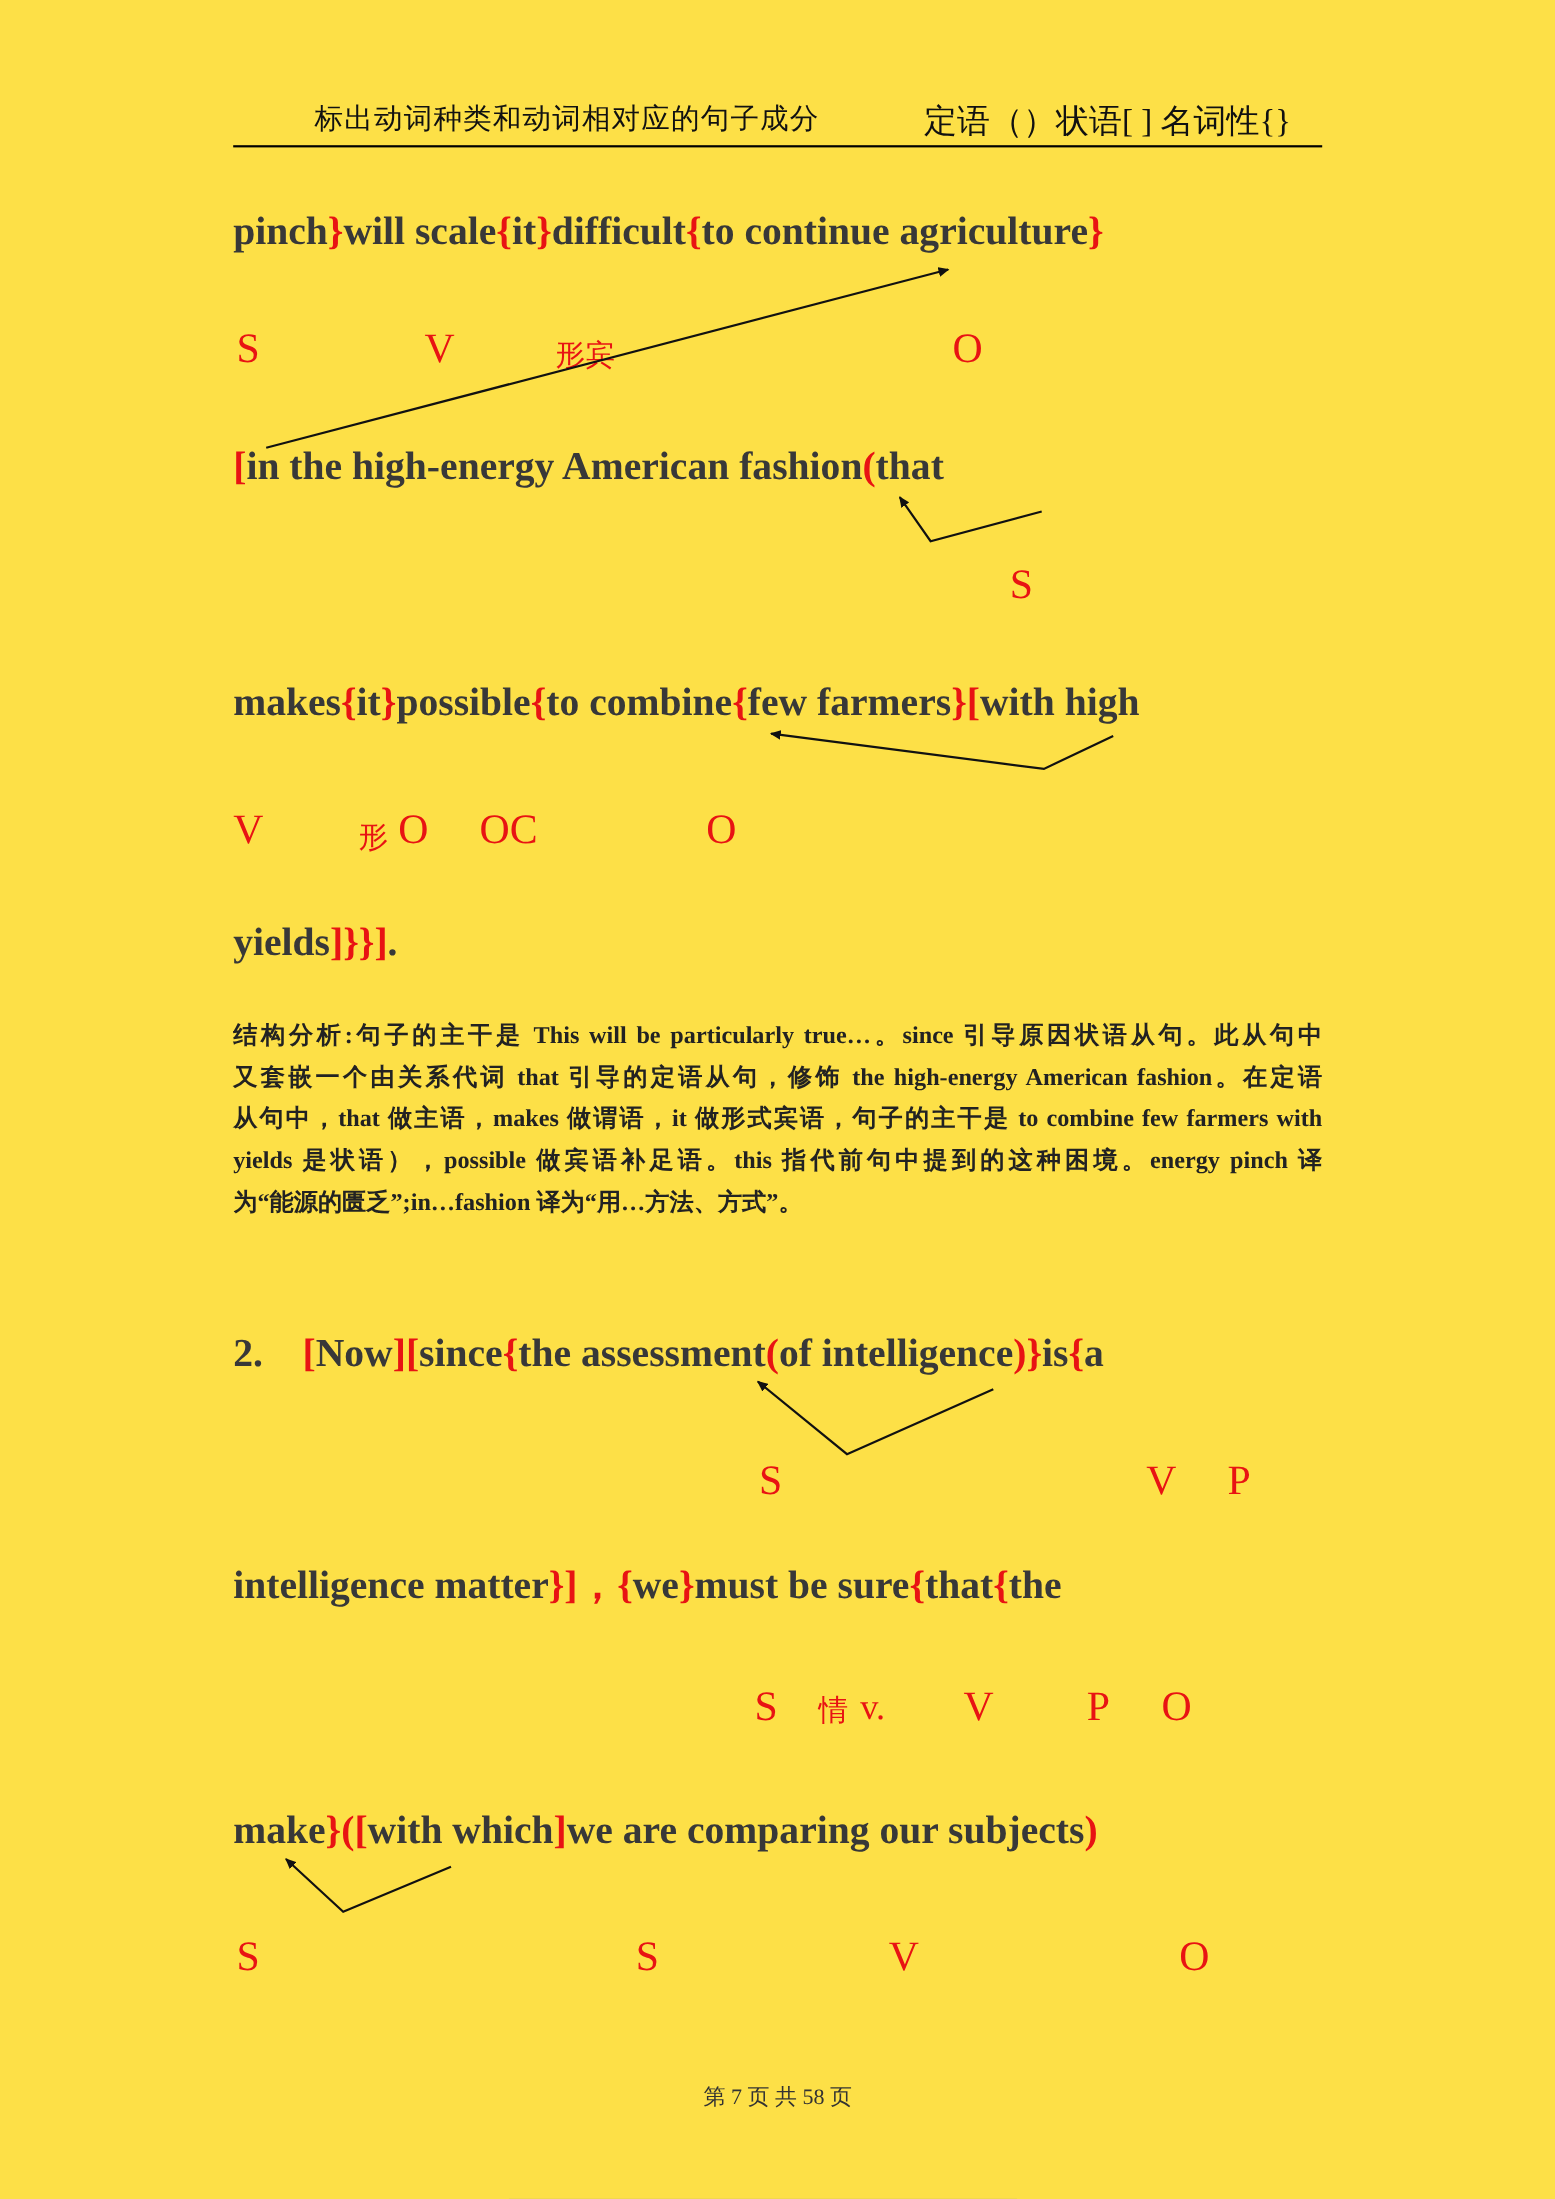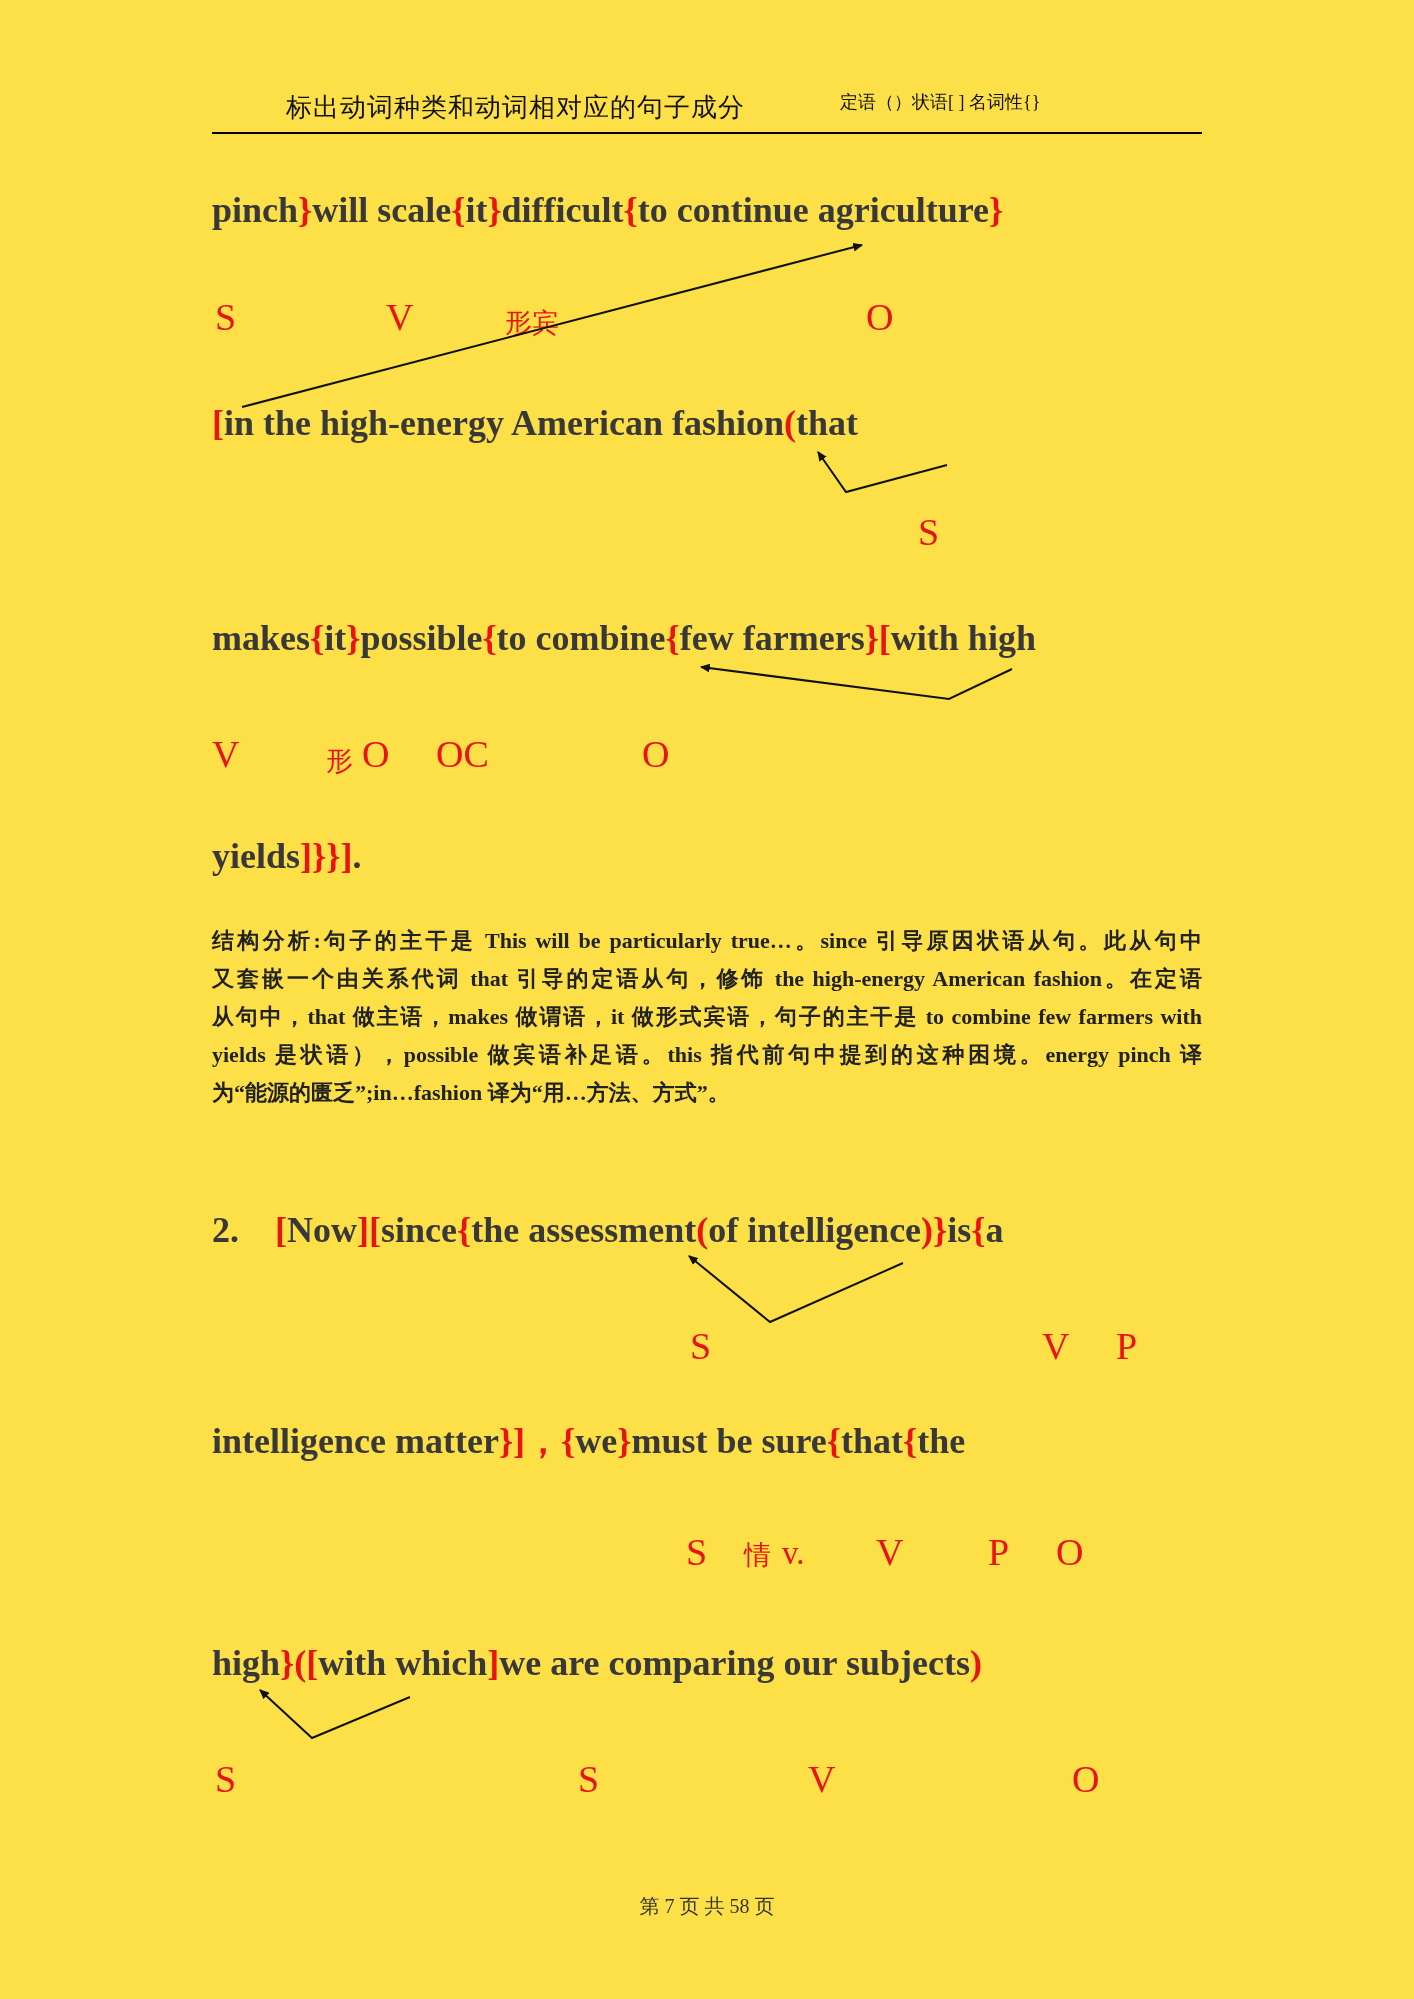--- a/index.html
+++ b/index.html
@@ -11,21 +11,21 @@
     margin:0 auto;
     overflow:hidden;
     font-family:"Liberation Serif","DejaVu Serif",serif;
   }
   .hdr-left{
     position:absolute;left:286px;top:90px;
     font-size:26px;color:#111;letter-spacing:1px;white-space:pre;
   }
   .hdr-right{
     position:absolute;left:840px;top:90px;
-    font-size:18px;color:#111;white-space:pre;
+    font-size:30px;color:#111;white-space:pre;
   }
   .hdr-rule{
     position:absolute;left:212px;top:132px;width:990px;height:2px;background:#000;
   }
   .sline{
     position:absolute;
     font-size:36px;font-weight:700;white-space:pre;line-height:1.15;
   }
   .sline .ink{color:#383838;}
   .sline .red{color:#e81313;}
@@ -58,21 +58,21 @@
   <div class="hdr-right">定语（）状语[ ] 名词性{}</div>
   <div class="hdr-rule"></div>
 
   <div id="lines-host">
       <div class="sline" style="left: 212px; top: 190px;"><span class="ink">pinch</span><span class="red">}</span><span class="ink">will scale</span><span class="red">{</span><span class="ink">it</span><span class="red">}</span><span class="ink">difficult</span><span class="red">{</span><span class="ink">to continue agriculture</span><span class="red">}</span></div>
       <div class="sline" style="left: 212px; top: 403px;"><span class="red">[</span><span class="ink">in the high-energy American fashion</span><span class="red">(</span><span class="ink">that</span></div>
       <div class="sline" style="left: 212px; top: 618px;"><span class="ink">makes</span><span class="red">{</span><span class="ink">it</span><span class="red">}</span><span class="ink">possible</span><span class="red">{</span><span class="ink">to combine</span><span class="red">{</span><span class="ink">few farmers</span><span class="red">}</span><span class="red">[</span><span class="ink">with high</span></div>
       <div class="sline" style="left: 212px; top: 836px;"><span class="ink">yields</span><span class="red">]}}]</span><span class="ink">.</span></div>
       <div class="sline" style="left: 212px; top: 1210px;"><span class="ink">2. </span><span class="red">[</span><span class="ink">Now</span><span class="red">][</span><span class="ink">since</span><span class="red">{</span><span class="ink">the assessment</span><span class="red">(</span><span class="ink">of intelligence</span><span class="red">)}</span><span class="ink">is</span><span class="red">{</span><span class="ink">a</span></div>
       <div class="sline" style="left: 212px; top: 1421px;"><span class="ink">intelligence matter</span><span class="red">}]</span><span class="red">，</span><span class="red">{</span><span class="ink">we</span><span class="red">}</span><span class="ink">must be sure</span><span class="red">{</span><span class="ink">that</span><span class="red">{</span><span class="ink">the</span></div>
-      <div class="sline" style="left: 212px; top: 1643px;"><span class="ink">high</span><span class="red">}(</span><span class="red">[</span><span class="ink">with which</span><span class="red">]</span><span class="ink">we are comparing our subjects</span><span class="red">)</span></div>
+      <div class="sline" style="left: 212px; top: 1643px;"><span class="ink">make</span><span class="red">}(</span><span class="red">[</span><span class="ink">with which</span><span class="red">]</span><span class="ink">we are comparing our subjects</span><span class="red">)</span></div>
     </div>
   <div id="labels-host">
       <div class="rlabel" style="left: 215px; top: 298px;">S</div>
       <div class="rlabel" style="left: 386px; top: 298px;">V</div>
       <div class="rlabel cjk" style="left: 505px; top: 310px;">形宾</div>
       <div class="rlabel" style="left: 866px; top: 298px;">O</div>
       <div class="rlabel" style="left: 918px; top: 513px;">S</div>
       <div class="rlabel" style="left: 212px; top: 735px;">V</div>
       <div class="rlabel cjk" style="left: 326px; top: 748px;">形</div>
       <div class="rlabel" style="left: 362px; top: 735px;">O</div>

